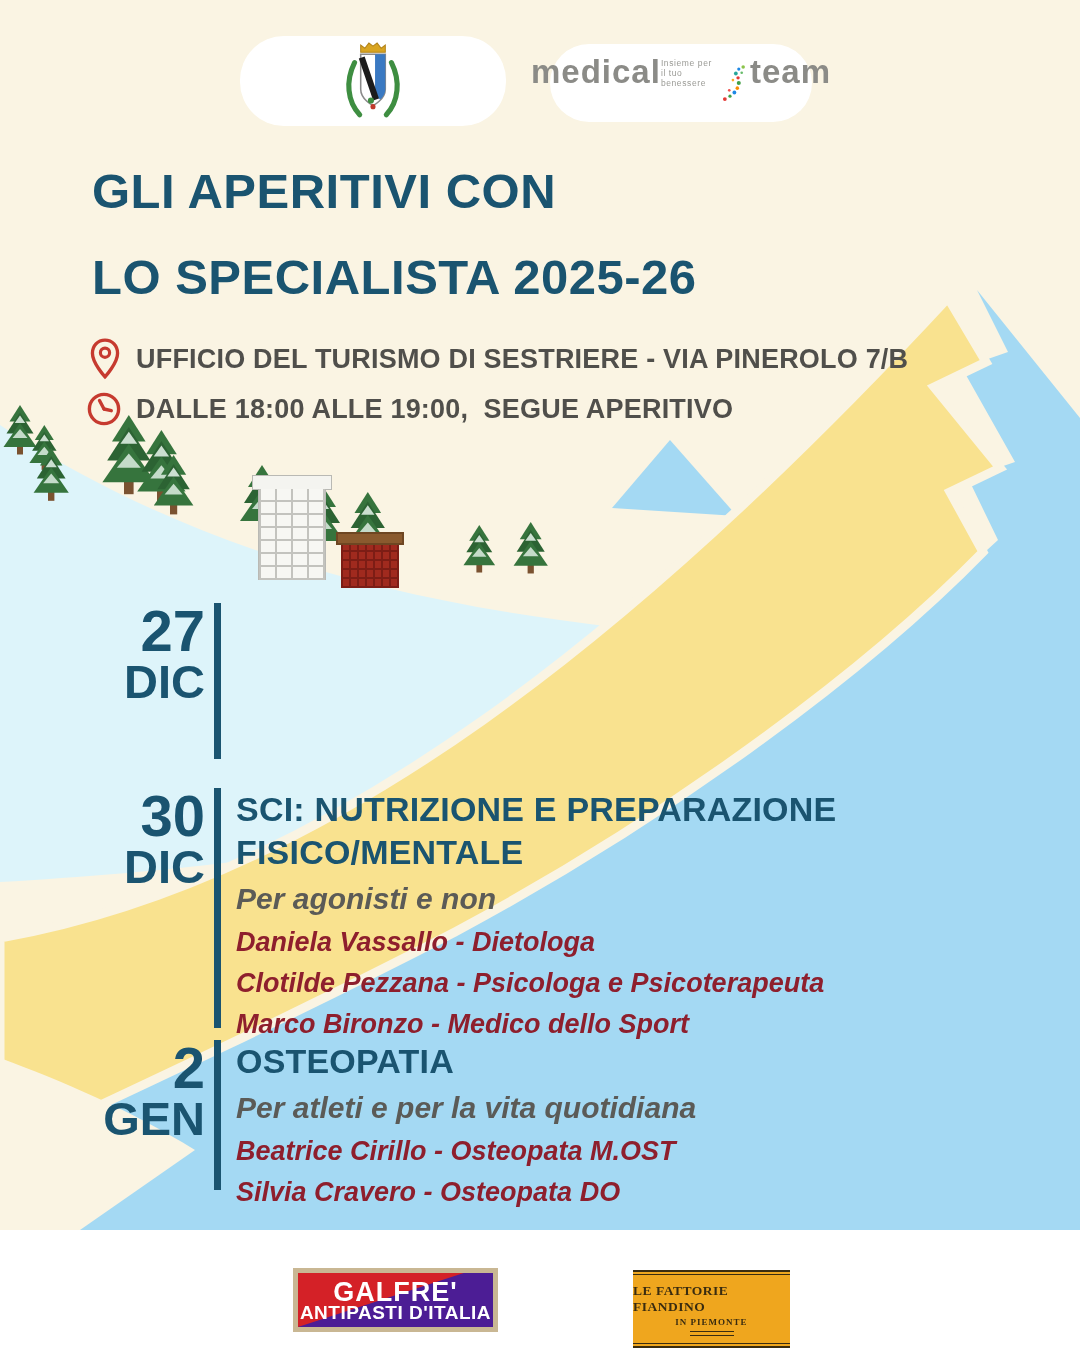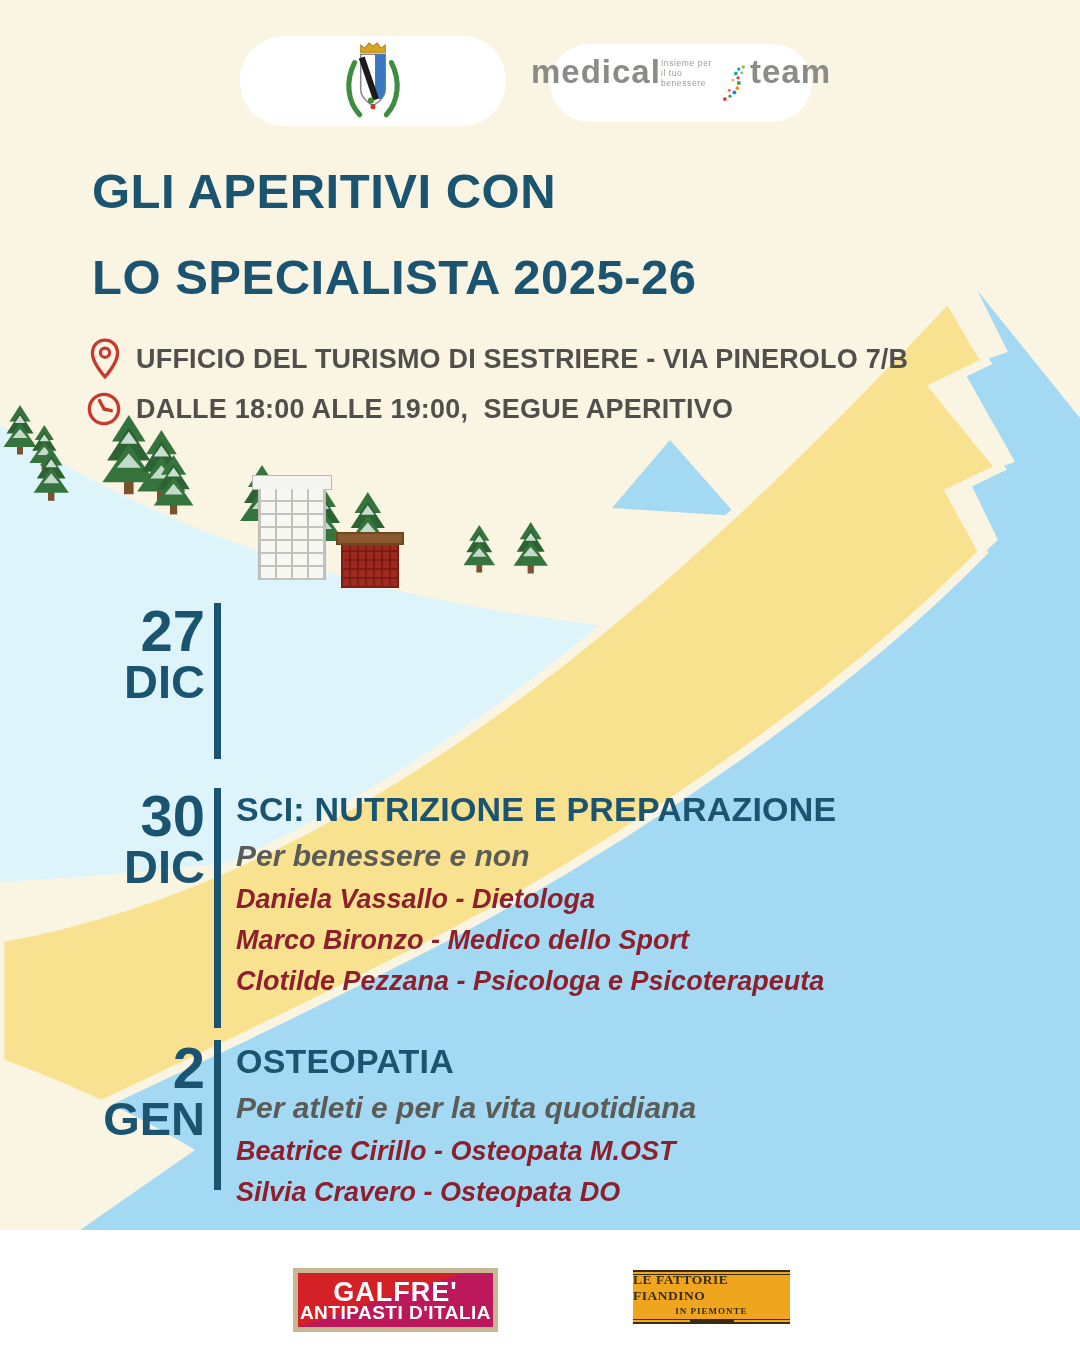--- a/index.html
+++ b/index.html
@@ -57,26 +57,26 @@
   .ebody{padding-left:15px;padding-top:0px;}
   .etitle{color:#1A5470;font-size:34px;font-weight:800;line-height:43px;letter-spacing:0.2px;}
   .esub{color:#5b5b57;font-size:30px;font-weight:600;font-style:italic;margin-top:8px;}
   .espk{color:#8E1F2D;font-size:27px;font-weight:700;font-style:italic;margin-top:11px;line-height:30px;}
   .ev1{top:603px;} .ev1 .ebar{height:156px;}
   .ev2{top:788px;} .ev2 .ebar{height:240px;}
   .ev3{top:1040px;} .ev3 .ebar{height:150px;}
 
   
   .footer{left:0;top:1230px;width:1080px;height:120px;background:#ffffff;}
-  .galfre{left:293px;top:1268px;width:205px;height:64px;border:5px solid #C9B793;background:#be185d;box-sizing:border-box;}
+  .galfre{left:293px;top:1268px;width:205px;height:64px;border:5px solid #C9B793;background:#4c1d95;box-sizing:border-box;}
   .galfre .red{position:absolute;left:0;top:0;width:100%;height:100%;background:#D42127;
     clip-path:polygon(0 0,85% 0,0 100%);}
   .galfre .t1{position:absolute;left:0;top:4px;width:100%;text-align:center;color:#fff;font-size:27px;font-weight:800;letter-spacing:1px;}
   .galfre .t2{position:absolute;left:0;bottom:3px;width:100%;text-align:center;color:#fff;font-size:19px;font-weight:800;letter-spacing:0.5px;}
-  .fiandino{left:633px;top:1270px;width:157px;height:54px;background:#EFA61E;box-sizing:border-box;
+  .fiandino{left:633px;top:1270px;width:157px;height:78px;background:#EFA61E;box-sizing:border-box;
     border-top:2px solid #3A2C10;border-bottom:2px solid #3A2C10;}
   .fiandino .inner{position:absolute;left:0;top:2px;right:0;bottom:2px;border-top:1px solid #3A2C10;border-bottom:1px solid #3A2C10;
     display:flex;flex-direction:column;align-items:center;justify-content:center;}
   .fiandino .f1{font-family:"Liberation Serif", serif;color:#3A2C10;font-size:13.5px;font-weight:700;letter-spacing:0.5px;}
   .fiandino .f2{font-family:"Liberation Serif", serif;color:#3A2C10;font-size:9px;font-weight:700;letter-spacing:1px;margin-top:2px;}
   .fiandino .rule{width:44px;height:3px;margin-top:4px;border-top:1px solid #3A2C10;border-bottom:1px solid #3A2C10;}
 </style>
 </head>
 <body>
 
@@ -190,24 +190,25 @@
 </div>
 
 <div class="event ev2">
   <div class="edate">
     <div class="eday">30</div>
     <div class="emonth">DIC</div>
   </div>
   <div class="ebar"></div>
   <div class="ebody">
     <div class="etitle">SCI: NUTRIZIONE E PREPARAZIONE</div>
-    <div class="esub">Per benessere e non</div>
+    <div class="etitle">FISICO/MENTALE</div>
+    <div class="esub">Per agonisti e non</div>
     <div class="espk">Daniela Vassallo - Dietologa</div>
+    <div class="espk">Clotilde Pezzana - Psicologa e Psicoterapeuta</div>
     <div class="espk">Marco Bironzo - Medico dello Sport</div>
-    <div class="espk">Clotilde Pezzana - Psicologa e Psicoterapeuta</div>
   </div>
 </div>
 
 <div class="event ev3">
   <div class="edate">
     <div class="eday">2</div>
     <div class="emonth">GEN</div>
   </div>
   <div class="ebar"></div>
   <div class="ebody">

